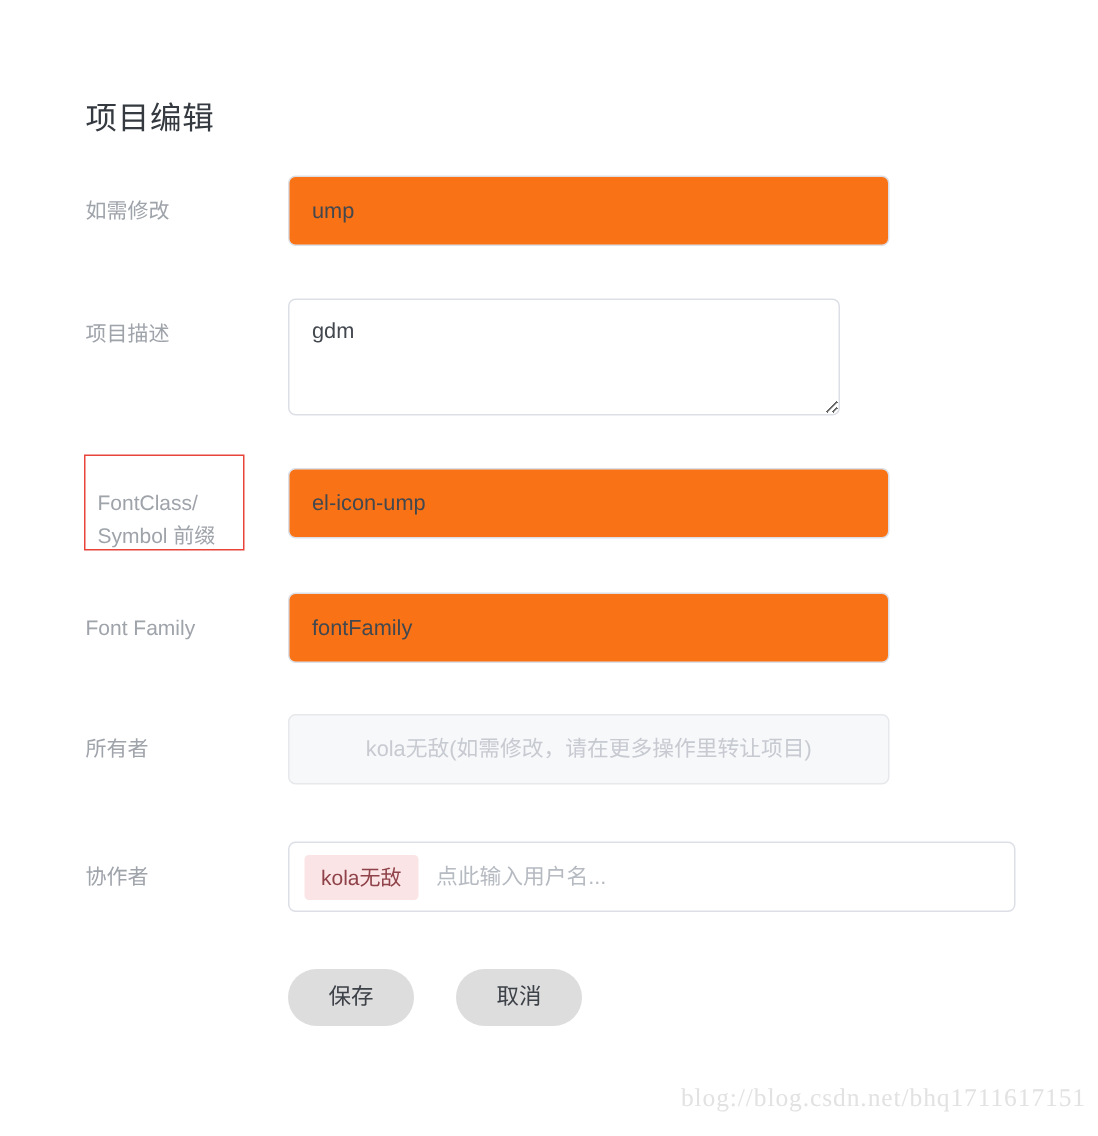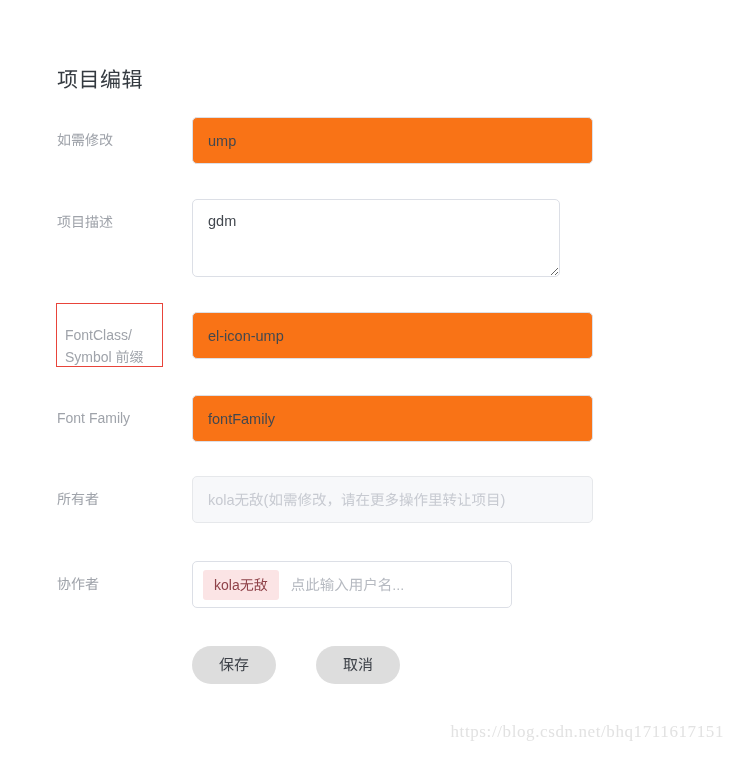--- a/index.html
+++ b/index.html
@@ -84,20 +84,21 @@
     outline: none;
     display: block;
   }
   .text-input::placeholder {
     color: #c7cad1;
   }
   .text-input:disabled {
     background: #f7f8fa;
     border-color: #e6e8eb;
     color: #c7cad1;
+    text-align: center;
     -webkit-text-fill-color: #c7cad1;
   }
 
   .text-area {
     box-sizing: border-box;
     width: 368px;
     height: 78px;
     padding: 11px 15px;
     border: 1px solid #dcdfe6;
     border-radius: 5px;
@@ -107,21 +108,21 @@
     line-height: 20px;
     color: #43484f;
     outline: none;
     resize: vertical;
     display: block;
   }
 
   
   .tag-field {
     box-sizing: border-box;
-    width: 320px;
+    width: 485px;
     min-height: 47px;
     border: 1px solid #dcdfe6;
     border-radius: 5px;
     background: #ffffff;
     display: flex;
     align-items: center;
     padding: 0 10px;
   }
   .user-tag {
     background: #fbe4e5;
@@ -146,21 +147,21 @@
   .tag-input::placeholder {
     color: #b6bac1;
   }
 
   
   .button-bar {
     position: absolute;
     left: 192px;
     top: 646px;
     display: flex;
-    gap: 40px;
+    gap: 28px;
   }
   .btn {
     box-sizing: border-box;
     min-width: 84px;
     height: 38px;
     padding: 0 20px;
     border: none;
     border-radius: 19px;
     background: #dddddd;
     color: #3d4148;
@@ -237,15 +238,15 @@
         <input class="tag-input" type="text" placeholder="点此输入用户名..." style="">
       </div>
     </div>
   </div>
 
   <div class="button-bar">
     <button class="btn">保存</button>
     <button class="btn">取消</button>
   </div>
 
-  <div class="watermark">https://blog.csdn.net/bhq1711617151</div>
+  <div class="watermark">blog://blog.csdn.net/bhq1711617151</div>
 
 </div>
 
 </body></html>

